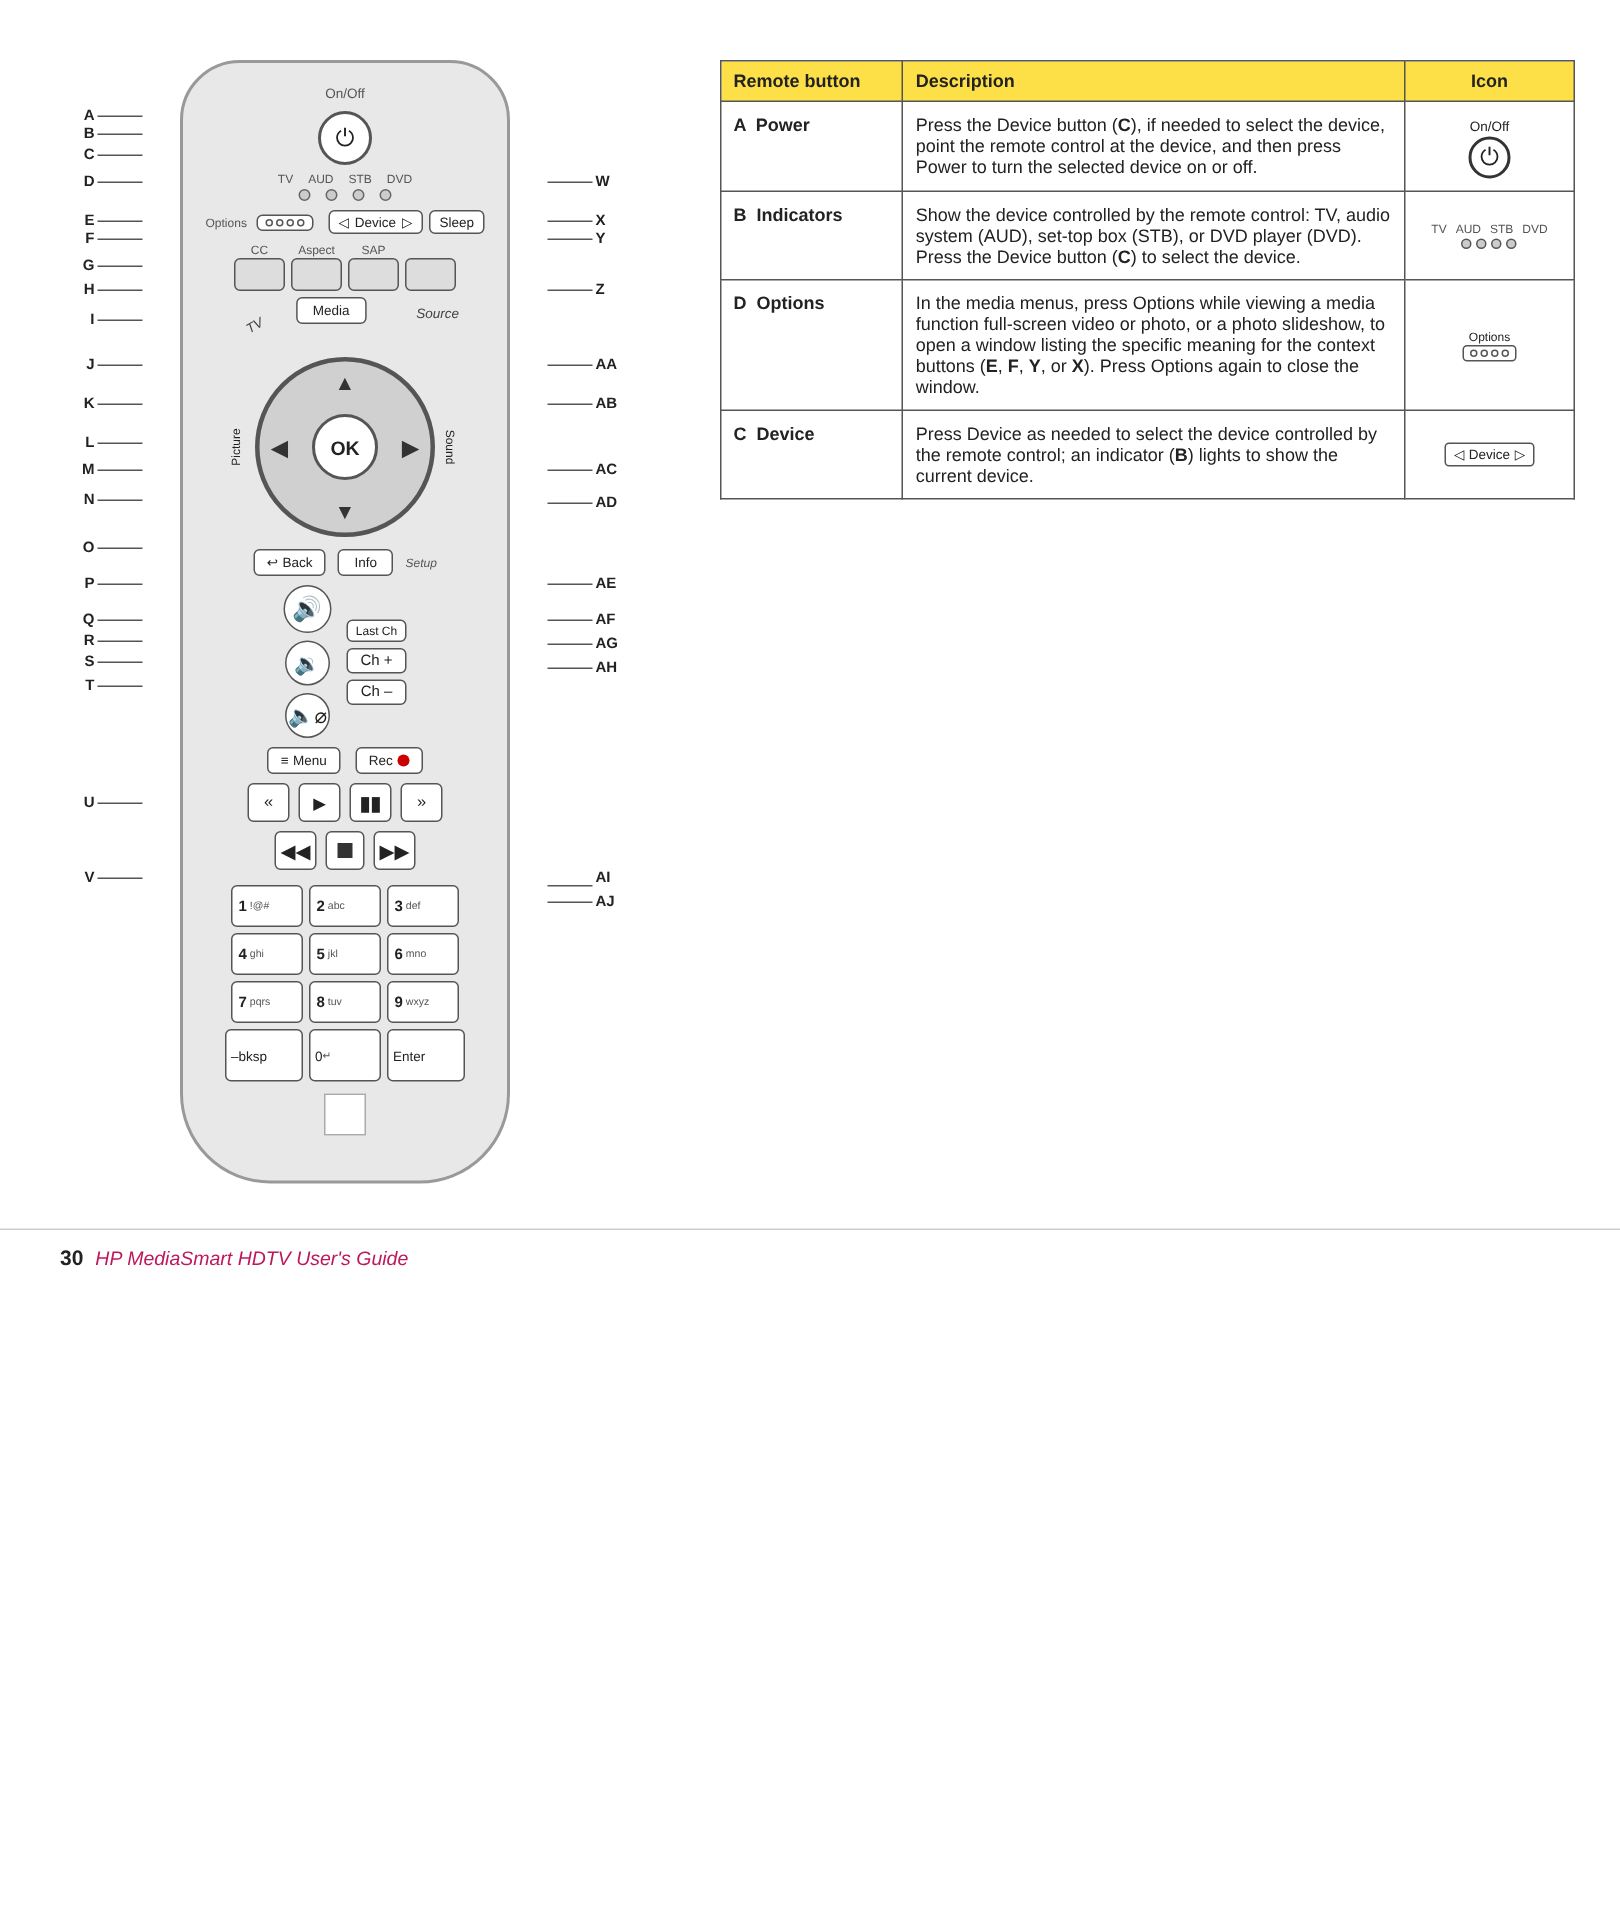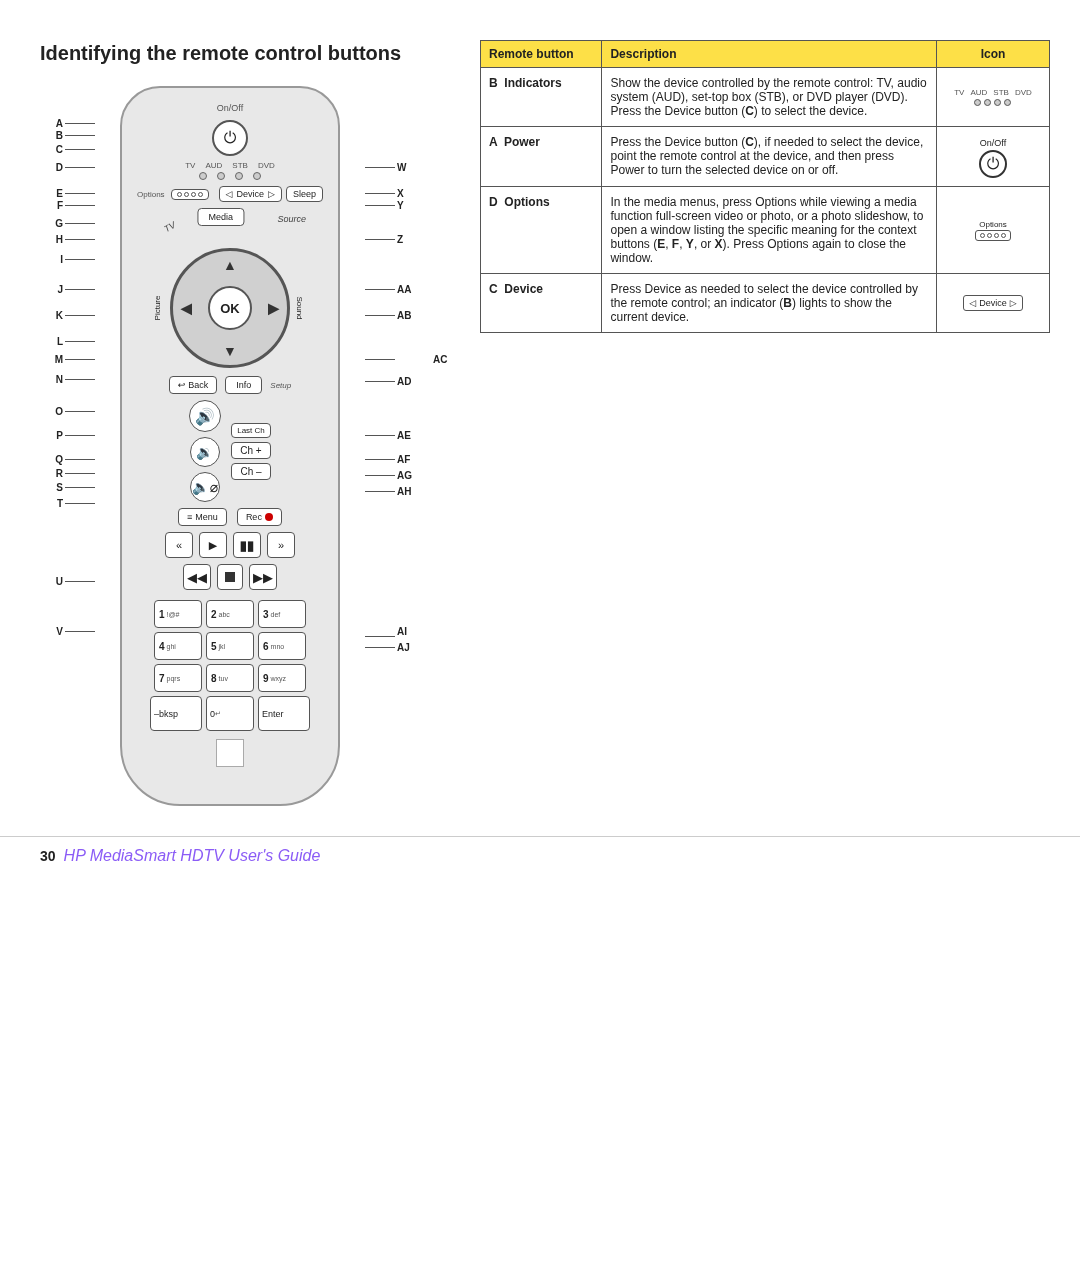--- a/index.html
+++ b/index.html
@@ -541,23 +541,23 @@
       align-items: center;
       gap: 8px;
     }
 
     .page-num {
       font-weight: bold;
       font-size: 14px;
     }
 
     .footer-text {
-      font-size: 16px;
+      font-size: 13px;
       font-style: italic;
-      color: #8b5cf6;
+      color: #be185d;
     }
 
     
     .remote-wrapper {
       position: relative;
       width: 380px;
     }
 
     .indicators-labels {
       display: flex;
@@ -567,21 +567,20 @@
       color: #555;
       margin-bottom: 2px;
     }
   </style>
 </head>
 <body>
 
 <div class="page-content">
 
   <div class="left-col">
-    <h1 class="page-title">Identifying the remote control buttons</h1>
 
     <div class="remote-wrapper">
 
       <div style="margin-left:55px; margin-right:55px; position:relative;">
 
         <div style="position:absolute; left:-55px; top:0; width:55px; font-size:10px; font-weight:bold;">
 
           <div style="position:absolute; top:32px; right:0; display:flex; align-items:center;">
             <span>A</span>
               <div style="height:1px;width:30px;background:#555;margin-left:2px;"></div>
@@ -718,21 +717,21 @@
           <div style="position:absolute; top:198px; left:0; display:flex; align-items:center;">
             <div style="height:1px;width:30px;background:#555;margin-right:2px;"></div>
               <span>AA</span>
           </div>
 
           <div style="position:absolute; top:224px; left:0; display:flex; align-items:center;">
             <div style="height:1px;width:30px;background:#555;margin-right:2px;"></div>
               <span>AB</span>
           </div>
 
-          <div style="position:absolute; top:268px; left:0; display:flex; align-items:center;gap:36px;">
+          <div style="position:absolute; top:268px; left:0; display:flex; align-items:center;">
             <div style="height:1px;width:30px;background:#555;margin-right:2px;"></div>
               <span>AC</span>
           </div>
 
           <div style="position:absolute; top:290px; left:0; display:flex; align-items:center;">
             <div style="height:1px;width:30px;background:#555;margin-right:2px;"></div>
               <span>AD</span>
           </div>
 
           <div style="position:absolute; top:344px; left:0; display:flex; align-items:center;">
@@ -797,20 +796,38 @@
             <div class="device-btn">
               <span>◁</span>
               <span>Device</span>
               <span>▷</span>
             </div>
             <div class="sleep-btn">
               <span>Sleep</span>
             </div>
           </div>
 
+          <div style="display:flex; align-items:flex-end; justify-content:center; gap:4px; margin-bottom:4px;">
+            <div style="display:flex;flex-direction:column;align-items:center;">
+              <div class="ctx-label">CC</div>
+              <div class="ctx-btn"></div>
+            </div>
+            <div style="display:flex;flex-direction:column;align-items:center;">
+              <div class="ctx-label">Aspect</div>
+              <div class="ctx-btn"></div>
+            </div>
+            <div style="display:flex;flex-direction:column;align-items:center;">
+              <div class="ctx-label">SAP</div>
+              <div class="ctx-btn"></div>
+            </div>
+            <div style="display:flex;flex-direction:column;align-items:center;">
+              <div class="ctx-label"></div>
+              <div class="ctx-btn"></div>
+            </div>
+          </div>
 
           <div style="position:relative; height:36px; margin-bottom:4px;">
             <div style="position:absolute; left:22px; top:14px; font-size:9px; font-style:italic; transform:rotate(-30deg); color:#444;">TV</div>
             <div class="media-btn">Media</div>
             <div style="position:absolute; right:12px; top:6px; font-size:9px; font-style:italic; color:#444;">Source</div>
           </div>
 
           <div class="nav-circle">
             <div class="nav-arrow up">▲</div>
             <div class="nav-arrow down">▼</div>
@@ -940,20 +957,35 @@
       <thead>
         <tr>
           <th class="btn-col">
             <div>Remote button</div>
           </th>
           <th class="desc-col">Description</th>
           <th class="icon-col">Icon</th>
         </tr>
       </thead>
       <tbody>
+
+        <tr>
+          <td class="btn-col">
+            <strong>A &nbsp;Power</strong>
+          </td>
+          <td class="desc-col">
+            Press the Device button (<strong>C</strong>), if needed to select the device, point the remote control at the device, and then press Power to turn the selected device on or off.
+          </td>
+          <td class="icon-col">
+            <div class="icon-power">
+              <span style="font-size:9px;">On/Off</span>
+              <div class="power-circle">⏻</div>
+            </div>
+          </td>
+        </tr>
 
         <tr>
           <td class="btn-col">
             <strong>B &nbsp;Indicators</strong>
           </td>
           <td class="desc-col">
             Show the device controlled by the remote control: TV, audio system (AUD), set-top box (STB), or DVD player (DVD). Press the Device button (<strong>C</strong>) to select the device.
           </td>
           <td class="icon-col">
             <div class="icon-indicators">
@@ -968,35 +1000,20 @@
                 <div class="icon-indicator-dot"></div>
                 <div class="icon-indicator-dot"></div>
                 <div class="icon-indicator-dot"></div>
               </div>
             </div>
           </td>
         </tr>
 
         <tr>
           <td class="btn-col">
-            <strong>A &nbsp;Power</strong>
-          </td>
-          <td class="desc-col">
-            Press the Device button (<strong>C</strong>), if needed to select the device, point the remote control at the device, and then press Power to turn the selected device on or off.
-          </td>
-          <td class="icon-col">
-            <div class="icon-power">
-              <span style="font-size:9px;">On/Off</span>
-              <div class="power-circle">⏻</div>
-            </div>
-          </td>
-        </tr>
-
-        <tr>
-          <td class="btn-col">
             <strong>D &nbsp;Options</strong>
           </td>
           <td class="desc-col">
             In the media menus, press Options while viewing a media function full-screen video or photo, or a photo slideshow, to open a window listing the specific meaning for the context buttons (<strong>E</strong>, <strong>F</strong>, <strong>Y</strong>, or <strong>X</strong>). Press Options again to close the window.
           </td>
           <td class="icon-col">
             <div class="icon-options">
               <span style="font-size:8px;">Options</span>
               <div class="icon-options-dots">
                 <div class="icon-option-dot"></div>

